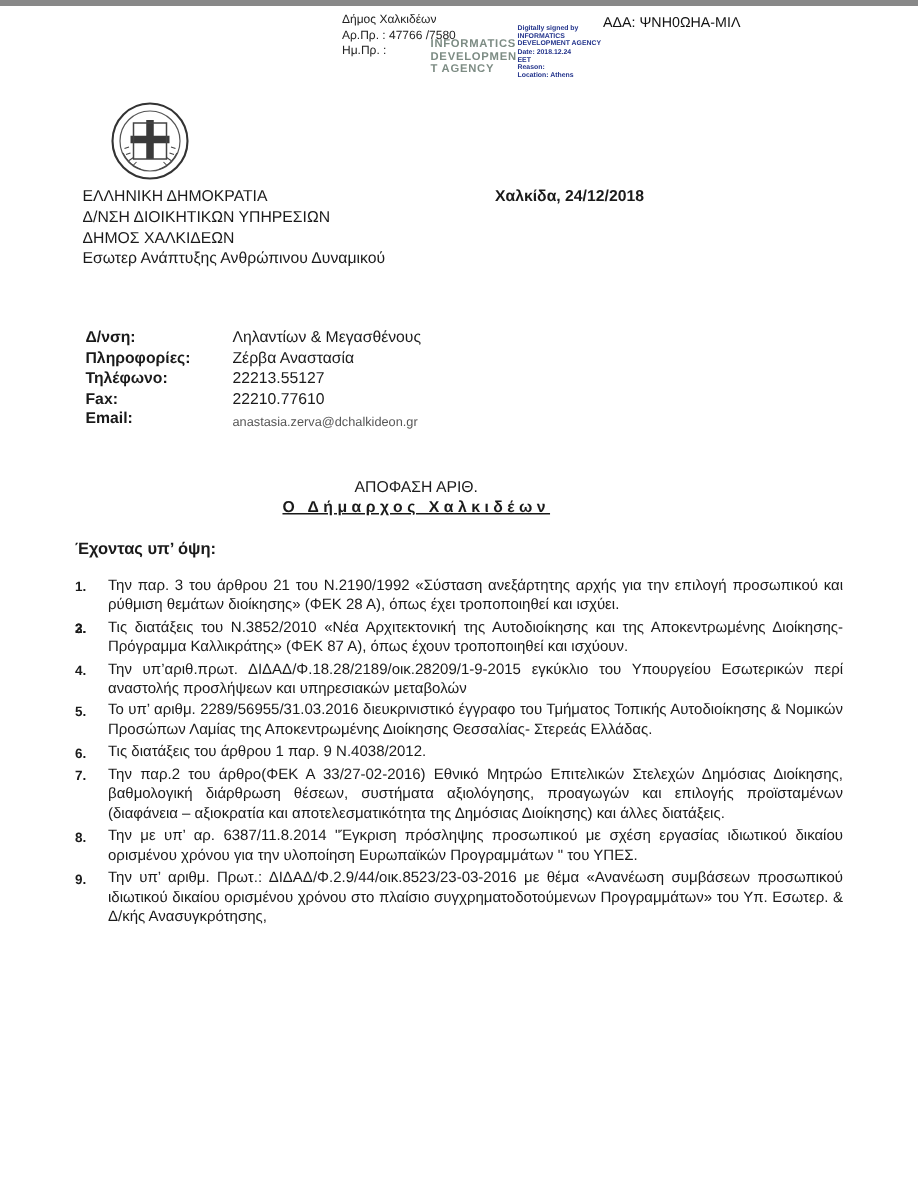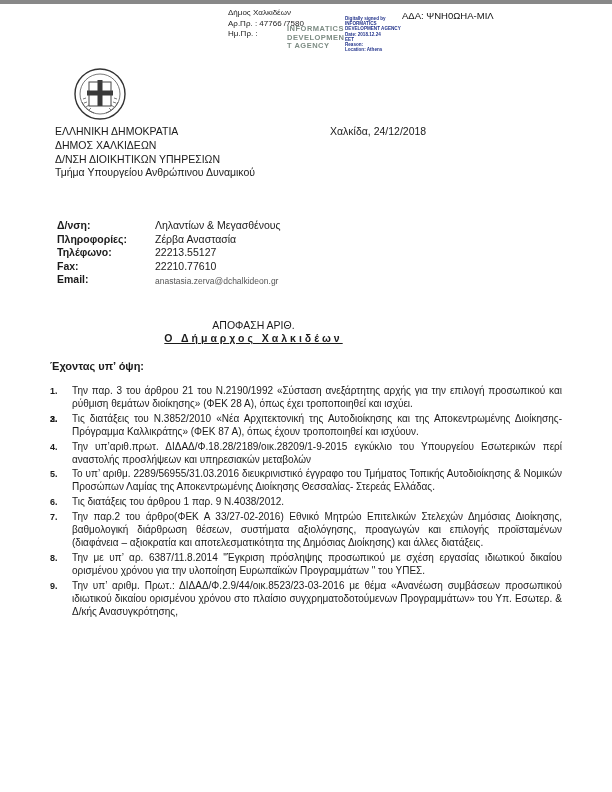--- a/index.html
+++ b/index.html
@@ -19,29 +19,29 @@
   }
   .sig-blue{
     left:345px;top:12px;width:95px;font-size:4.6px;line-height:5.2px;
     color:#23348c;font-weight:bold;
   }
   .ada{left:402px;top:6px;font-size:9.5px;color:#111;}
   
   .emblem{left:72px;top:62px;}
   
   .sender{left:55px;top:121px;font-size:10.5px;line-height:13.8px;}
-  .place-date{left:330px;top:121px;font-size:10.5px;font-weight:normal;}
+  .place-date{left:330px;top:121px;font-size:10.5px;font-weight:bold;}
   
   .contact{left:57px;top:215px;font-size:10.5px;line-height:13.6px;}
   .contact .row{display:flex;}
   .contact .lbl{width:98px;font-weight:bold;}
   .contact .val{}
   .contact .val.email{font-size:8.5px;color:#555;padding-top:2px;}
   
-  .title-block{left:0;top:315px;width:507px;text-align:center;font-size:10.5px;line-height:12.5px;}
+  .title-block{left:0;top:315px;width:507px;text-align:center;font-size:10.5px;line-height:12.5px;padding-left:24px;}
   .title2{letter-spacing:3px;font-weight:bold;text-decoration:underline;}
   
   .having{left:50px;top:356px;font-size:11px;font-weight:bold;}
   .list{left:48px;top:381px;width:514px;font-size:10px;line-height:12.9px;text-align:justify;}
   .item{position:relative;padding-left:24px;margin-bottom:2px;}
   .item .num{position:absolute;left:2px;top:0;font-weight:bold;font-size:9px;}
 </style>
 </head>
 <body>
 
@@ -92,23 +92,23 @@
       <g fill="#3a3a3a">
         <rect x="25.5" y="14" width="5" height="26"></rect>
         <rect x="15" y="24.5" width="26" height="5"></rect>
       </g>
       <rect x="17" y="16" width="22" height="24" fill="none" stroke="#444" stroke-width="1"></rect>
     </svg>
   </div>
 
   <div class="abs sender">
     <div class="b">ΕΛΛΗΝΙΚΗ ΔΗΜΟΚΡΑΤΙΑ</div>
+    <div class="b">Δ/ΝΣΗ ΔΙΟΙΚΗΤΙΚΩΝ ΥΠΗΡΕΣΙΩΝ</div>
     <div class="b">ΔΗΜΟΣ  ΧΑΛΚΙΔΕΩΝ</div>
-    <div class="b">Δ/ΝΣΗ ΔΙΟΙΚΗΤΙΚΩΝ ΥΠΗΡΕΣΙΩΝ</div>
-    <div>Τμήμα Υπουργείου Ανθρώπινου Δυναμικού</div>
+    <div>Εσωτερ Ανάπτυξης Ανθρώπινου Δυναμικού</div>
   </div>
   <div class="abs place-date">Χαλκίδα,  24/12/2018</div>
 
   <div class="abs contact">
     <div class="row">
       <span class="lbl">Δ/νση:</span>
       <span class="val">Ληλαντίων &amp; Μεγασθένους</span>
     </div>
     <div class="row">
       <span class="lbl">Πληροφορίες:</span>

